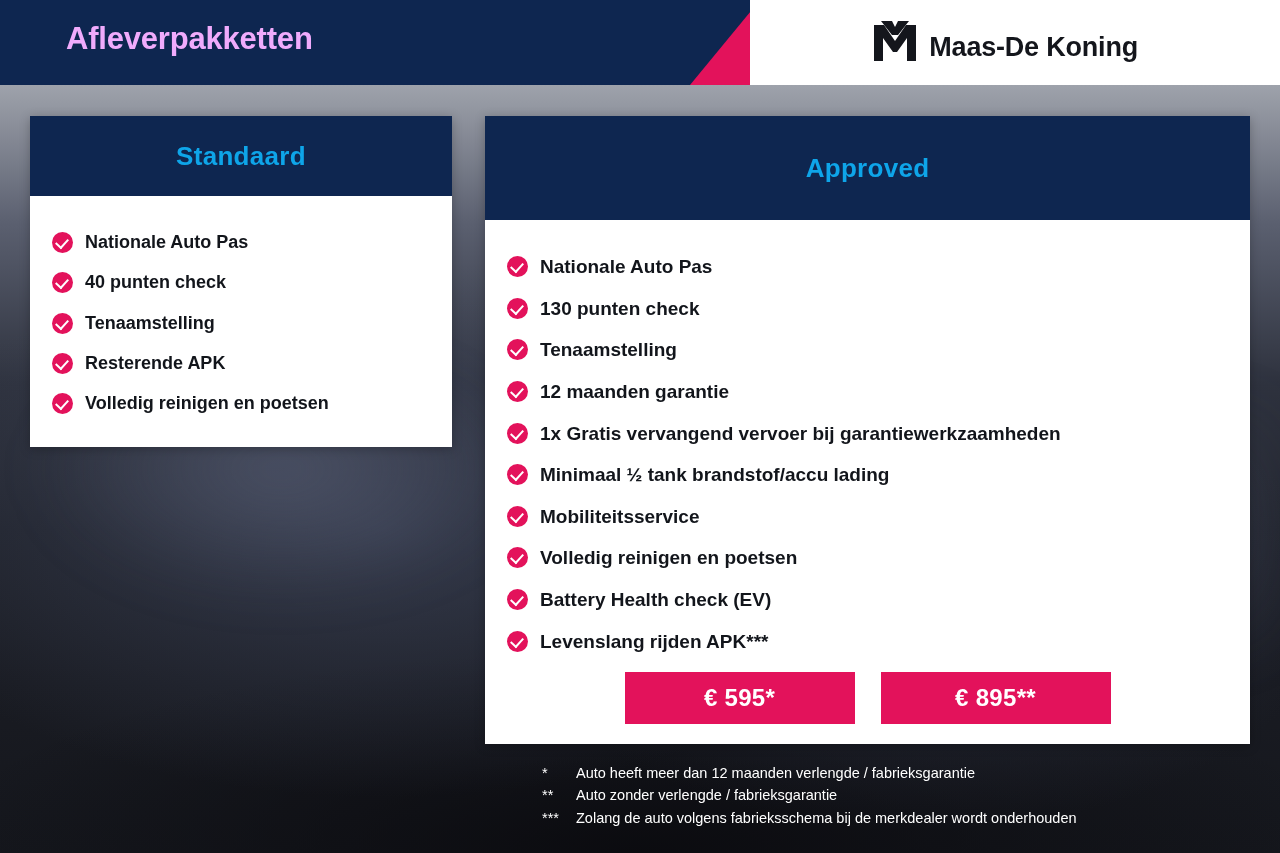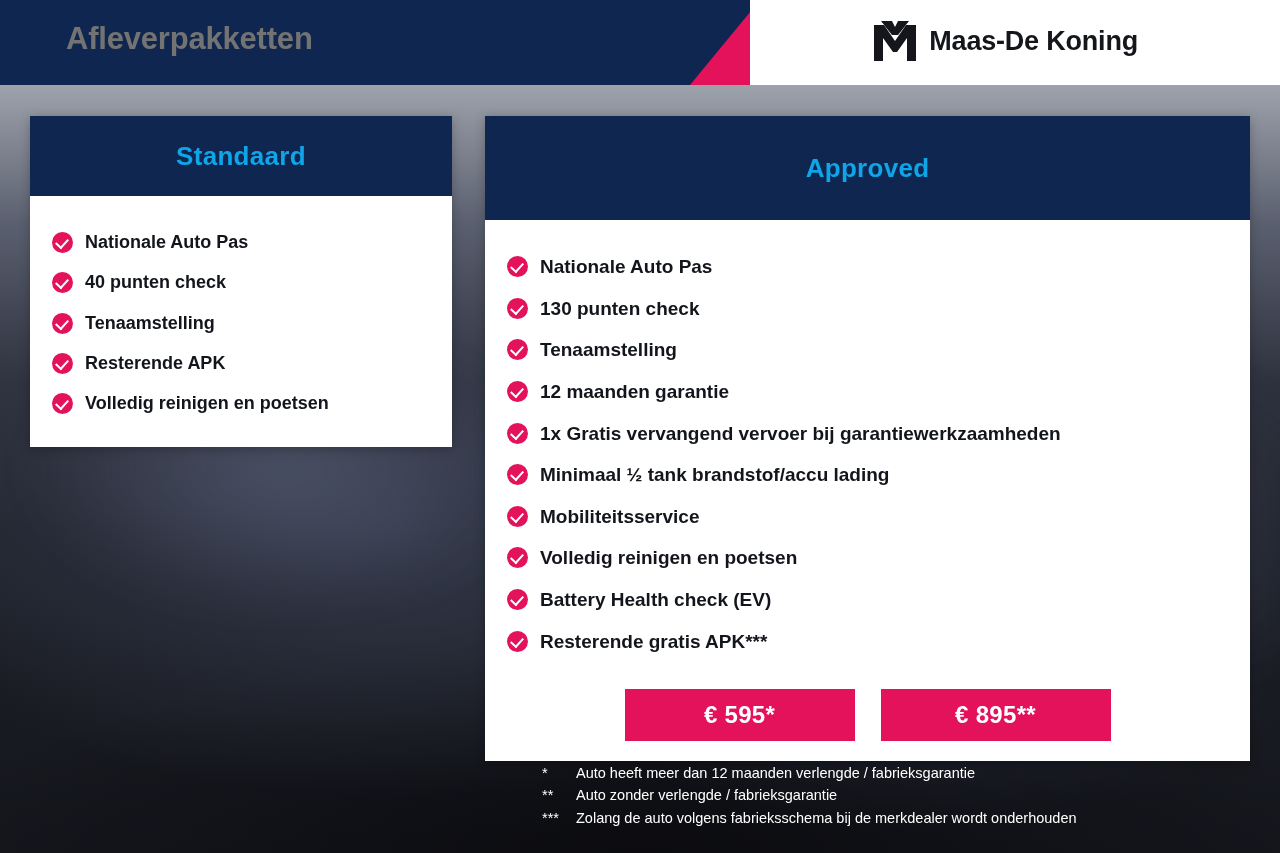--- a/index.html
+++ b/index.html
@@ -47,26 +47,26 @@
     position: absolute; left: 690px; top: 0; width: 130px; height: 85px;
     background: #e3125b;
     clip-path: polygon(70px 0, 130px 0, 60px 85px, 0 85px);
   }
   .header-right {
     position: absolute; left: 750px; top: 0; width: 530px; height: 85px;
     background: #ffffff;
   }
   .header-title {
     position: absolute; left: 66px; top: 21px;
-    color: #737373;
+    color: #f0abfc;
     font-size: 31px; font-weight: bold; letter-spacing: -0.2px;
   }
   .brand {
     position: absolute; right: 142px; top: 19px;
-    display: flex; align-items: center; gap: 11px;
+    display: flex; align-items: flex-end; gap: 11px;
   }
   .brand-mark { width: 46px; height: 44px; display: block; }
   .brand-name {
     font-size: 27px; font-weight: bold; color: #14161c; letter-spacing: -0.2px;
   }
 
   
   .card {
     position: absolute;
     background: #ffffff;
@@ -119,21 +119,21 @@
     font-weight: bold; border: none; cursor: pointer;
     font-family: "Liberation Sans", sans-serif;
   }
   #std-btn {
     margin: 24px 2px 4px 2px;
     height: 46px; width: 100%;
     font-size: 22px; letter-spacing: 0.2px;
   }
   .price-row {
     display: flex; justify-content: center; gap: 26px;
-    margin-top: 35px;
+    margin-top: 18px;
     align-items: flex-end;
   }
   .price-btn {
     width: 230px; height: 52px; font-size: 24px; letter-spacing: 0.3px;
   }
 
   
   .footnotes {
     position: absolute; left: 542px; top: 762px; z-index: 5;
     color: #ffffff; font-size: 14.5px; line-height: 1.55;
@@ -226,21 +226,21 @@
       <li>
         <span class="check"></span>
         <span class="feat-text">Volledig reinigen en poetsen</span>
       </li>
       <li>
         <span class="check"></span>
         <span class="feat-text">Battery Health check (EV)</span>
       </li>
       <li>
         <span class="check"></span>
-        <span class="feat-text">Resterende gratis APK***</span>
+        <span class="feat-text">Levenslang rijden APK***</span>
       </li>
     </ul>
     <div class="price-row">
       <button class="btn price-btn">€ 595*</button>
       <button class="btn price-btn">€ 895**</button>
     </div>
   </div>
 </div>
 
 <div class="footnotes">

